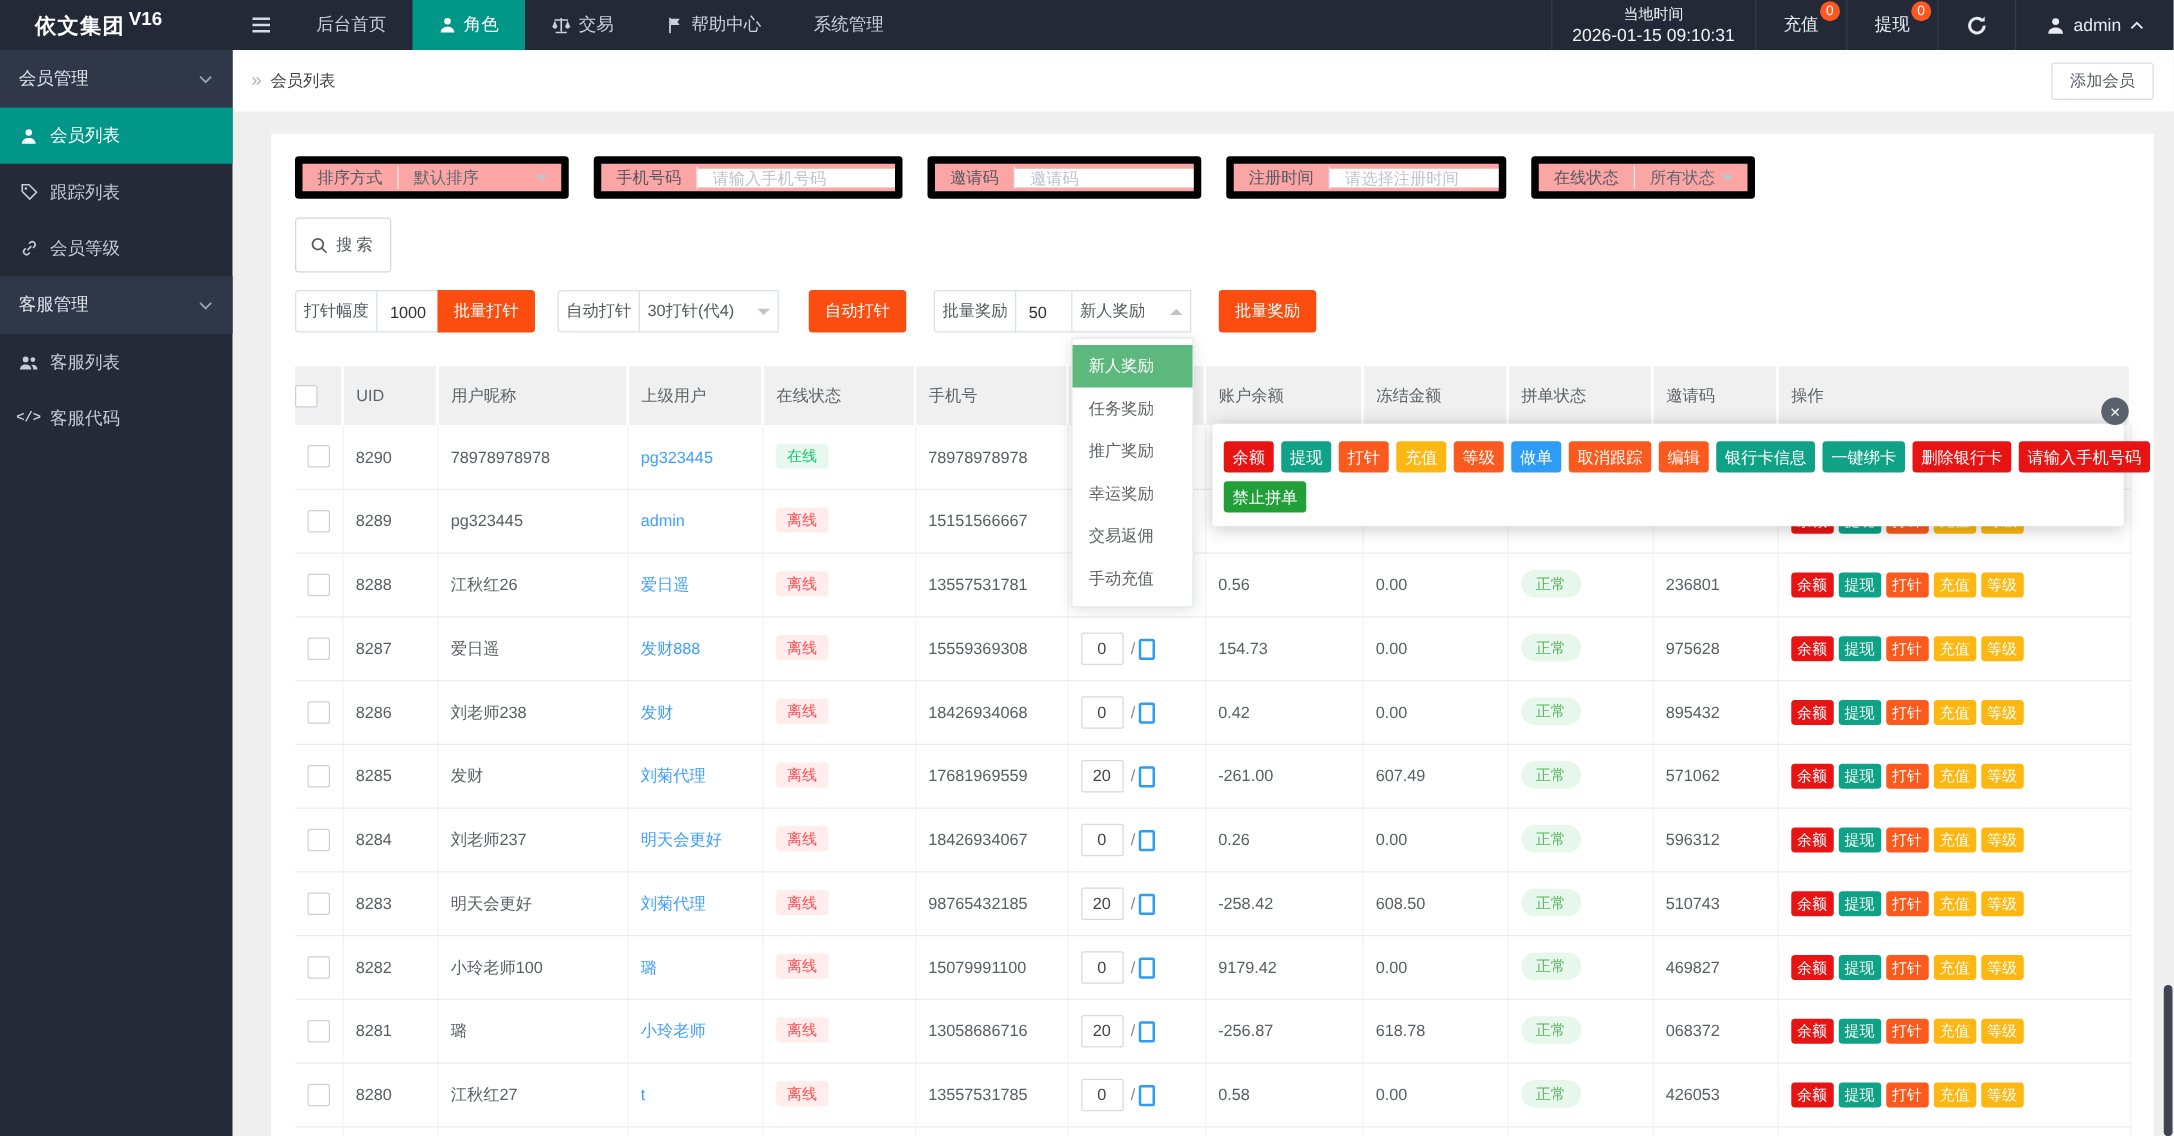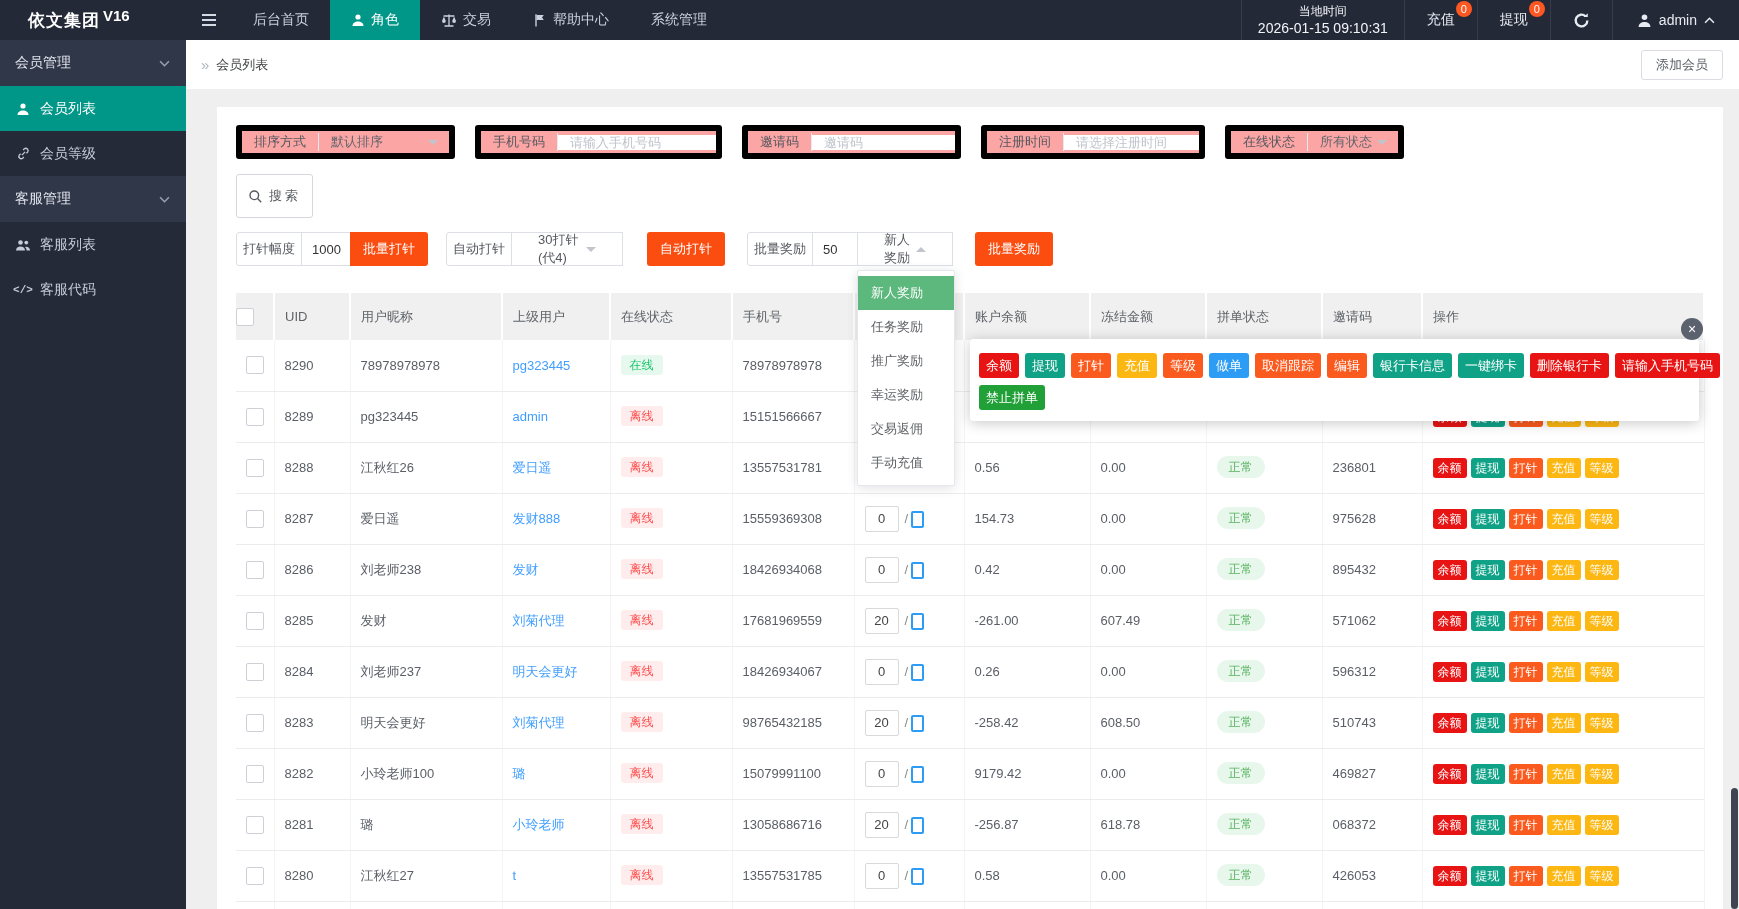--- a/index.html
+++ b/index.html
@@ -58,21 +58,21 @@
   .search-btn { display:flex; align-items:center; gap:6px; margin:15px 0 0 19px; height:44px; padding:0 11px; background:#fff; border:1px solid #d4d7de; border-radius:3px; color:#55585e; font-size:13px; letter-spacing:3px; cursor:pointer; }
 
   
   .batchbar { display:flex; align-items:flex-start; margin:14px 0 0 19px; height:34px; }
   .seg { display:flex; align-items:center; justify-content:center; height:34px; border:1px solid #dcdfe6; background:#fff; font-size:13px; color:#55585e; margin-left:-1px; }
   .seg.first { border-radius:3px 0 0 3px; margin-left:0; }
   .seg-input { width:50px; padding:0 4px; }
   .seg-input input { width:100%; border:none; outline:none; text-align:left; padding-left:6px; font-size:13px; color:#333; }
   .btn-orange { height:34px; padding:0 13px; background:#fb4d10; color:#fff; font-size:13px; border:none; border-radius:3px; cursor:pointer; white-space:nowrap; }
   .btn-orange.attached { border-radius:0 3px 3px 0; margin-left:-1px; }
-  .bsel { justify-content:space-between; padding:0 26px; cursor:pointer; }
+  .bsel { justify-content:space-between; padding:0 6px; cursor:pointer; }
   .select-wrap { position:relative; }
   .dropdown { position:absolute; top:37px; left:-1px; width:98px; background:#fff; border:1px solid #e4e7ed; box-shadow:0 2px 12px rgba(0,0,0,.12); border-radius:2px; padding:5px 0; z-index:60; }
   .dd-item { height:34px; display:flex; align-items:center; padding:0 13px; font-size:13px; color:#606266; cursor:pointer; }
   .dd-item.selected { background:#5cb87c; color:#fff; }
 
   
   .grid { border-collapse:collapse; table-layout:fixed; width:1468px; margin:27px 0 0 19px; }
   .grid th { height:47px; background:#f0f0f0; font-weight:normal; font-size:13px; color:#5f6368; text-align:left; padding:0 0 0 10px; border-right:2px solid #fff; white-space:nowrap; overflow:hidden; }
   .grid td { height:51px; font-size:13px; color:#5a5e66; padding:0 0 0 10px; border-bottom:1px solid #ececec; border-right:1px solid #f4f4f4; white-space:nowrap; overflow:hidden; }
   .c-check { text-align:center; padding:0 !important; }
@@ -194,20 +194,29 @@
       </span>
     </div>
     <div class="side-item active">
       <span class="si">
         <svg width="14" height="14" viewBox="0 0 14 14">
           <circle cx="7" cy="4" r="2.6" fill="currentColor"></circle>
           <path d="M1.5 13c0-3 2.5-4.6 5.5-4.6s5.5 1.6 5.5 4.6z" fill="currentColor"></path>
         </svg>
       </span>
       <span>会员列表</span>
+    </div>
+    <div class="side-item">
+      <span class="si">
+        <svg width="15" height="15" viewBox="0 0 15 15">
+          <path d="M1.8 7.2V1.8h5.4l6 6-5.4 5.4z" stroke="currentColor" fill="none" stroke-width="1.3"></path>
+          <circle cx="4.7" cy="4.7" r="1" fill="currentColor"></circle>
+        </svg>
+      </span>
+      <span>跟踪列表</span>
     </div>
     <div class="side-item">
       <span class="si">
         <svg width="15" height="15" viewBox="0 0 16 16">
           <path d="M6.3 9.7l3.4-3.4" stroke="currentColor" stroke-width="1.4"></path>
           <path d="M7.6 4.3l1.3-1.3a2.5 2.5 0 0 1 3.5 3.5l-1.3 1.3" stroke="currentColor" fill="none" stroke-width="1.4"></path>
           <path d="M8.4 11.7l-1.3 1.3a2.5 2.5 0 0 1-3.5-3.5l1.3-1.3" stroke="currentColor" fill="none" stroke-width="1.4"></path>
         </svg>
       </span>
       <span>会员等级</span>

